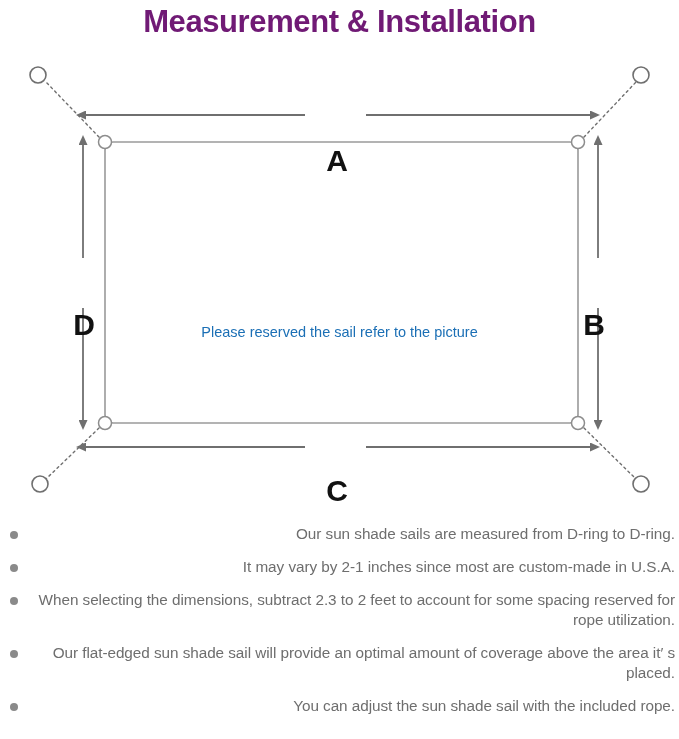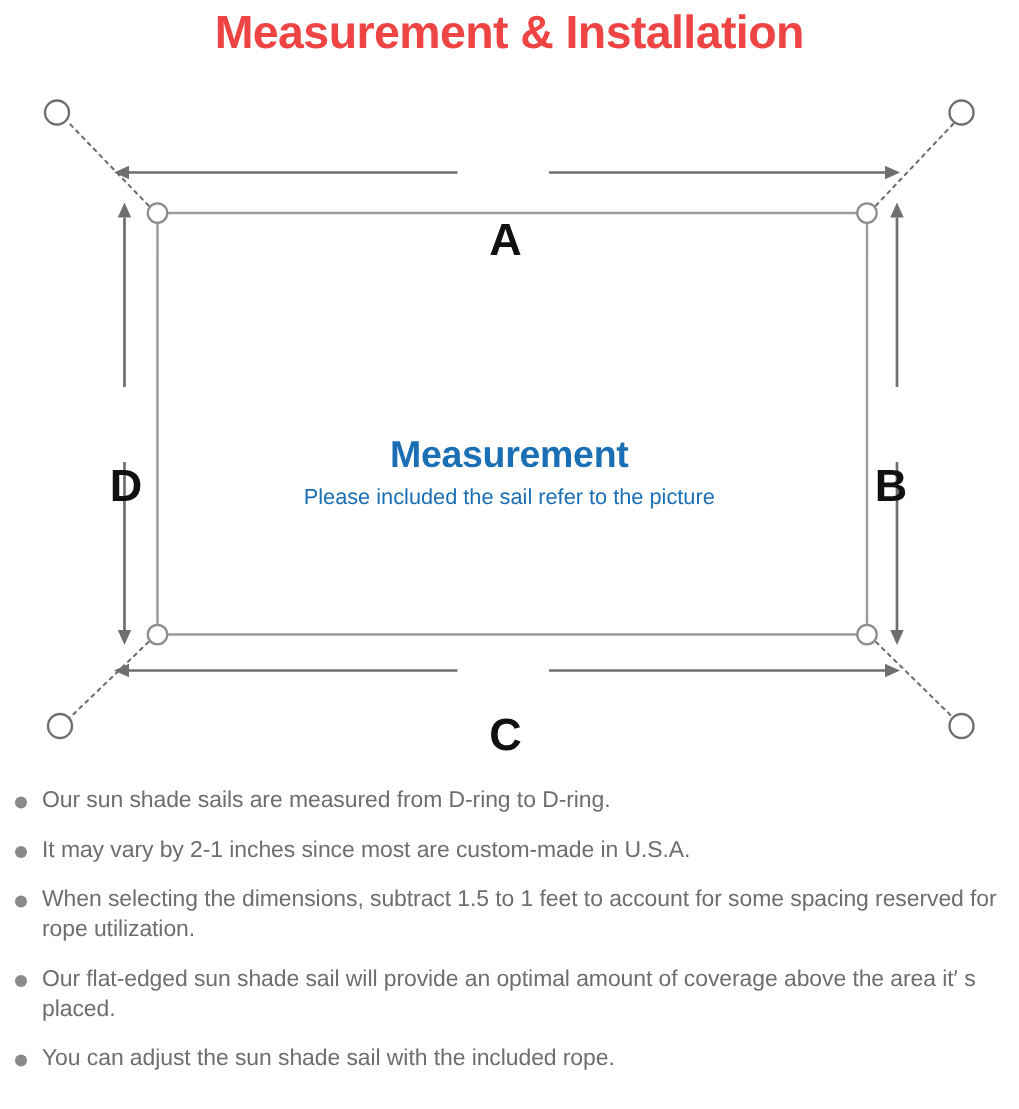--- a/index.html
+++ b/index.html
@@ -19,21 +19,21 @@
   #title {
     position: absolute;
     left: 0;
     top: 0;
     width: 679px;
     height: 46px;
     line-height: 44px;
     text-align: center;
     font-size: 31px;
     font-weight: bold;
-    color: #ef4444;
+    color: #701a75;
     letter-spacing: -0.4px;
     white-space: nowrap;
   }
 
   
   #diagram {
     position: absolute;
     left: 0;
     top: 46px;
     width: 679px;
@@ -76,20 +76,21 @@
   #label-c { left: 307px; top: 430px; width: 60px; }
   #label-d { left: 56px;  top: 264px; width: 56px; }
   #label-b { left: 566px; top: 264px; width: 56px; }
 
   
   #notes {
     position: absolute;
     left: 0;
     top: 524px;
     width: 679px;
+    text-align: right;
   }
   .note {
     position: relative;
     padding-left: 28px;
     margin-bottom: 13px;
     color: #6e6e6e;
     font-size: 15.3px;
     line-height: 20px;
     letter-spacing: -0.05px;
   }
@@ -180,41 +181,40 @@
       <line x1="83" y1="99" x2="83" y2="212" stroke="#6f6f6f" stroke-width="1.8" marker-start="url(#arrL)"></line>
       <line x1="83" y1="262" x2="83" y2="374" stroke="#6f6f6f" stroke-width="1.8" marker-end="url(#arrR)"></line>
     </g>
 
     <g>
       <line x1="598" y1="99" x2="598" y2="212" stroke="#6f6f6f" stroke-width="1.8" marker-start="url(#arrL)"></line>
       <line x1="598" y1="262" x2="598" y2="374" stroke="#6f6f6f" stroke-width="1.8" marker-end="url(#arrR)"></line>
     </g>
   </svg>
 
-  <div class="center-text" id="measure-heading">Measurement</div>
-  <div class="center-text" id="measure-sub">Please included the sail refer to the picture</div>
+  <div class="center-text" id="measure-sub">Please reserved the sail refer to the picture</div>
 
   <div class="dim-label" id="label-a">A</div>
   <div class="dim-label" id="label-b">B</div>
   <div class="dim-label" id="label-c">C</div>
   <div class="dim-label" id="label-d">D</div>
 </div>
 
 <div id="notes">
   <div class="note">
     <span class="bullet"></span>
     <span class="note-text">Our sun shade sails are measured from D-ring to D-ring.</span>
   </div>
   <div class="note">
     <span class="bullet"></span>
     <span class="note-text">It may vary by 2-1 inches since most are custom-made in U.S.A.</span>
   </div>
   <div class="note">
     <span class="bullet"></span>
-    <span class="note-text">When selecting the dimensions, subtract 1.5 to 1 feet to account for some spacing reserved for rope utilization.</span>
+    <span class="note-text">When selecting the dimensions, subtract 2.3 to 2 feet to account for some spacing reserved for rope utilization.</span>
   </div>
   <div class="note">
     <span class="bullet"></span>
     <span class="note-text">Our flat-edged sun shade sail will provide an optimal amount of coverage above the area it′ s placed.</span>
   </div>
   <div class="note">
     <span class="bullet"></span>
     <span class="note-text">You can adjust the sun shade sail with the included rope.</span>
   </div>
 </div>

